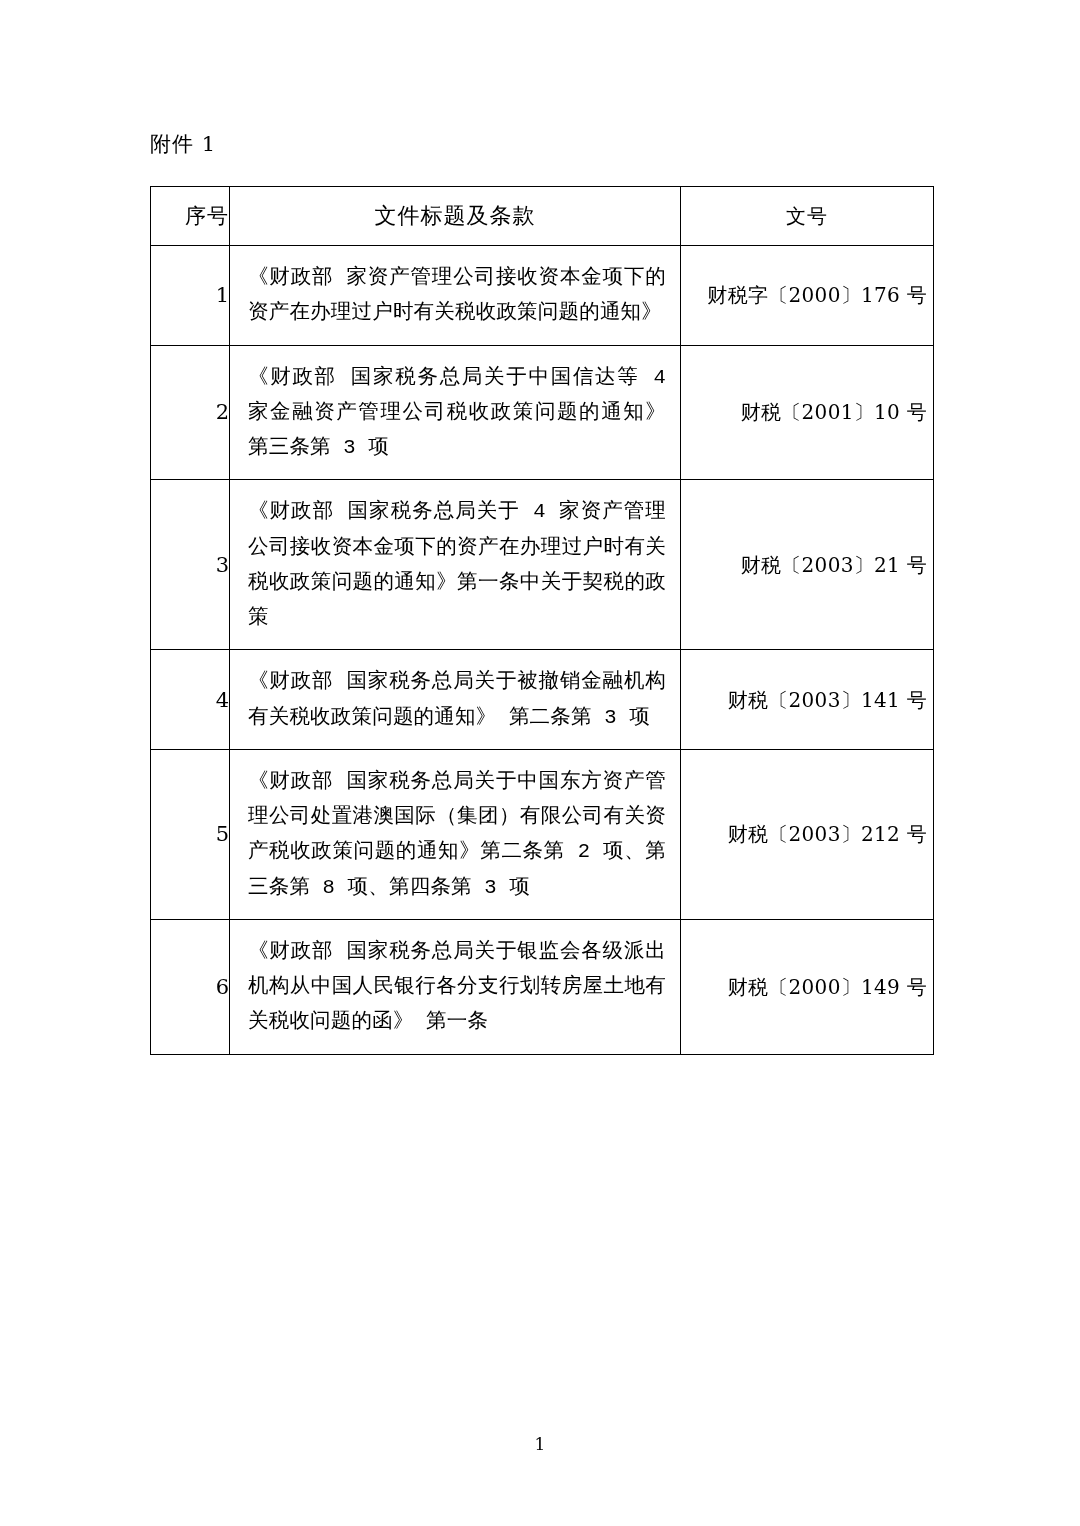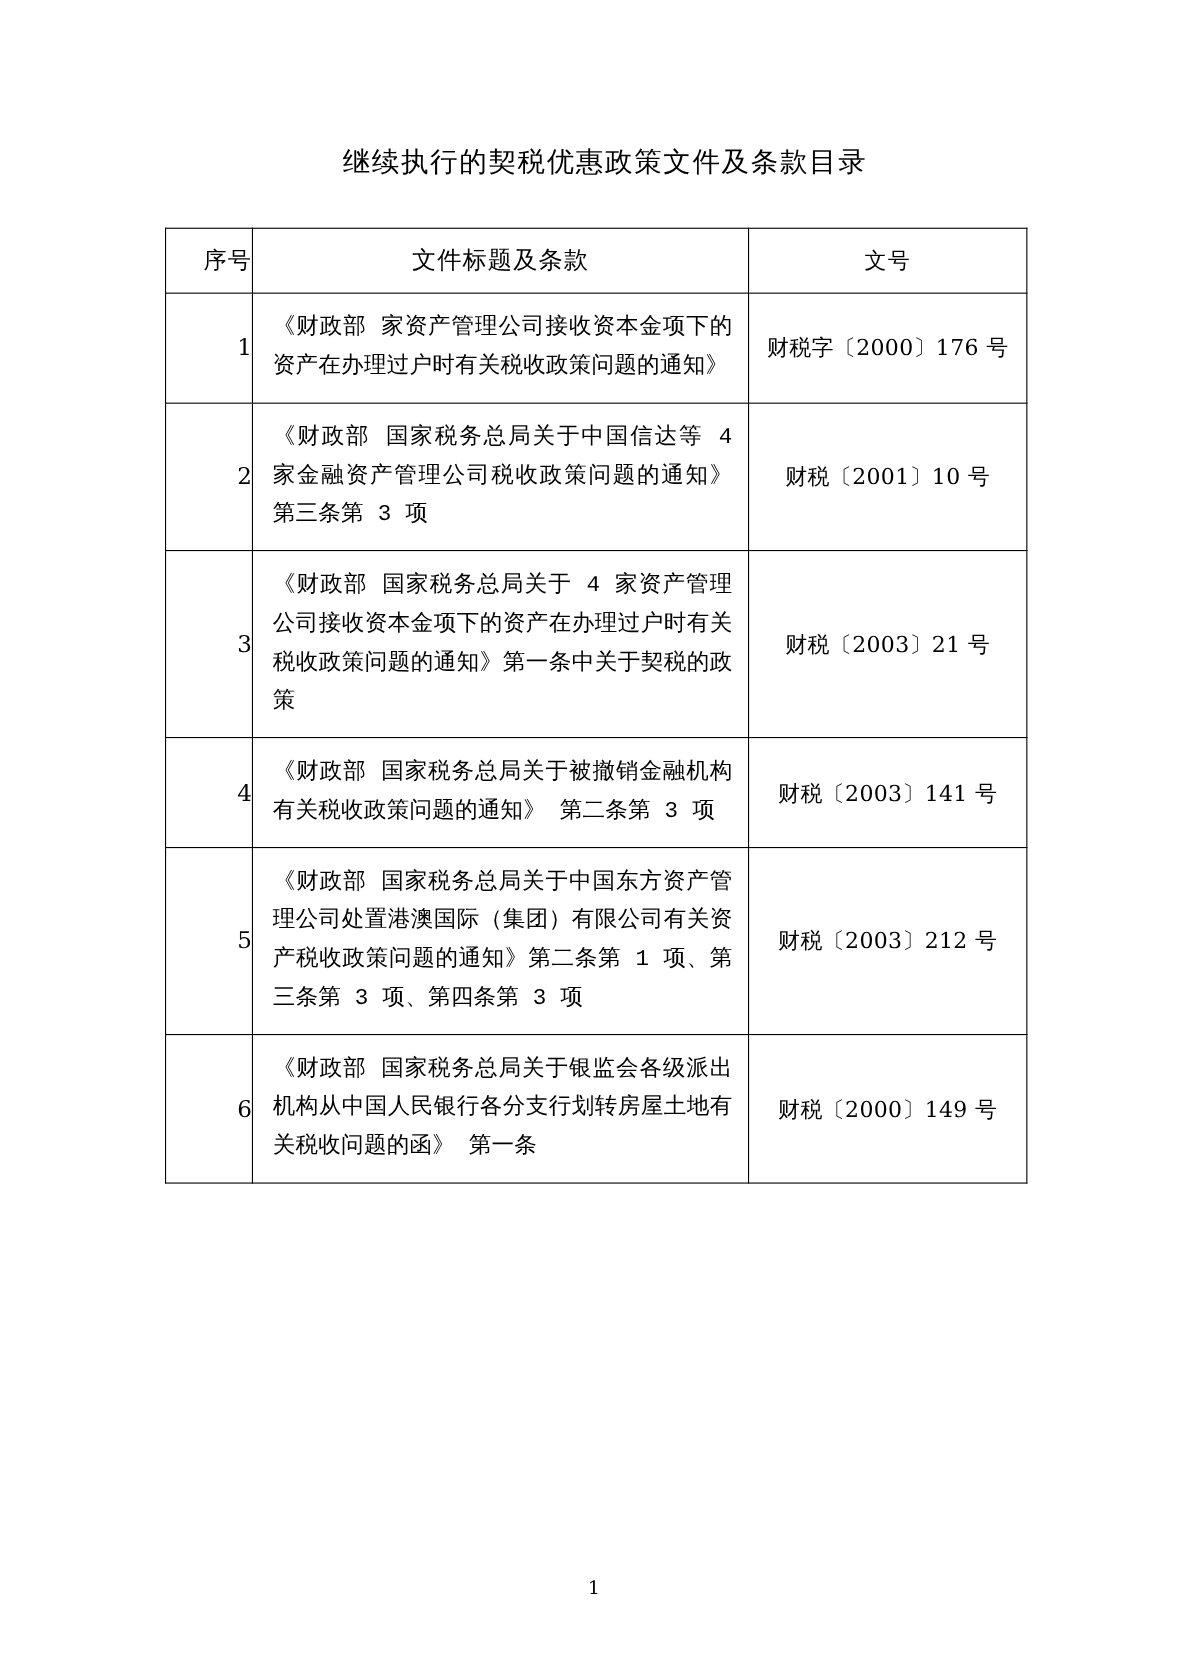--- a/index.html
+++ b/index.html
@@ -71,40 +71,41 @@
     padding: 14px 14px 14px 18px;
     font-size: 20.5px;
     line-height: 1.72;
     letter-spacing: 0.2px;
     text-align: justify;
   }
   td.col-docno .cell-inner {
     padding: 10px 6px;
     line-height: 1.6;
     letter-spacing: 0.3px;
+    text-align: right;
   }
   td.col-no .cell-inner {
     padding: 10px 0;
   }
   .page-number {
     position: absolute;
     bottom: 72px;
     left: 0;
     width: 1080px;
     text-align: center;
     font-size: 17px;
   }
 </style>
 </head>
 <body>
 
 <div class="page">
 
+  <div class="attachment-label">附件 1</div>
 
-  <h1 class="doc-title">继续执行的契税优惠政策文件及条款目录</h1>
 
   <table class="policy-table">
     <thead>
       <tr>
         <th class="col-no">序号</th>
         <th class="col-title">文件标题及条款</th>
         <th class="col-docno">文号</th>
       </tr>
     </thead>
     <tbody>
@@ -150,21 +151,21 @@
           </td>
         <td class="col-docno">
             <div class="cell-inner">财税〔2003〕141 号</div>
           </td>
       </tr>
       <tr>
         <td class="col-no">
             <div class="cell-inner">5</div>
           </td>
         <td class="col-title">
-            <div class="cell-inner">《财政部 国家税务总局关于中国东方资产管理公司处置港澳国际（集团）有限公司有关资产税收政策问题的通知》第二条第 1 项、第三条第 3 项、第四条第 3 项</div>
+            <div class="cell-inner">《财政部 国家税务总局关于中国东方资产管理公司处置港澳国际（集团）有限公司有关资产税收政策问题的通知》第二条第 2 项、第三条第 8 项、第四条第 3 项</div>
           </td>
         <td class="col-docno">
             <div class="cell-inner">财税〔2003〕212 号</div>
           </td>
       </tr>
       <tr>
         <td class="col-no">
             <div class="cell-inner">6</div>
           </td>
         <td class="col-title">

